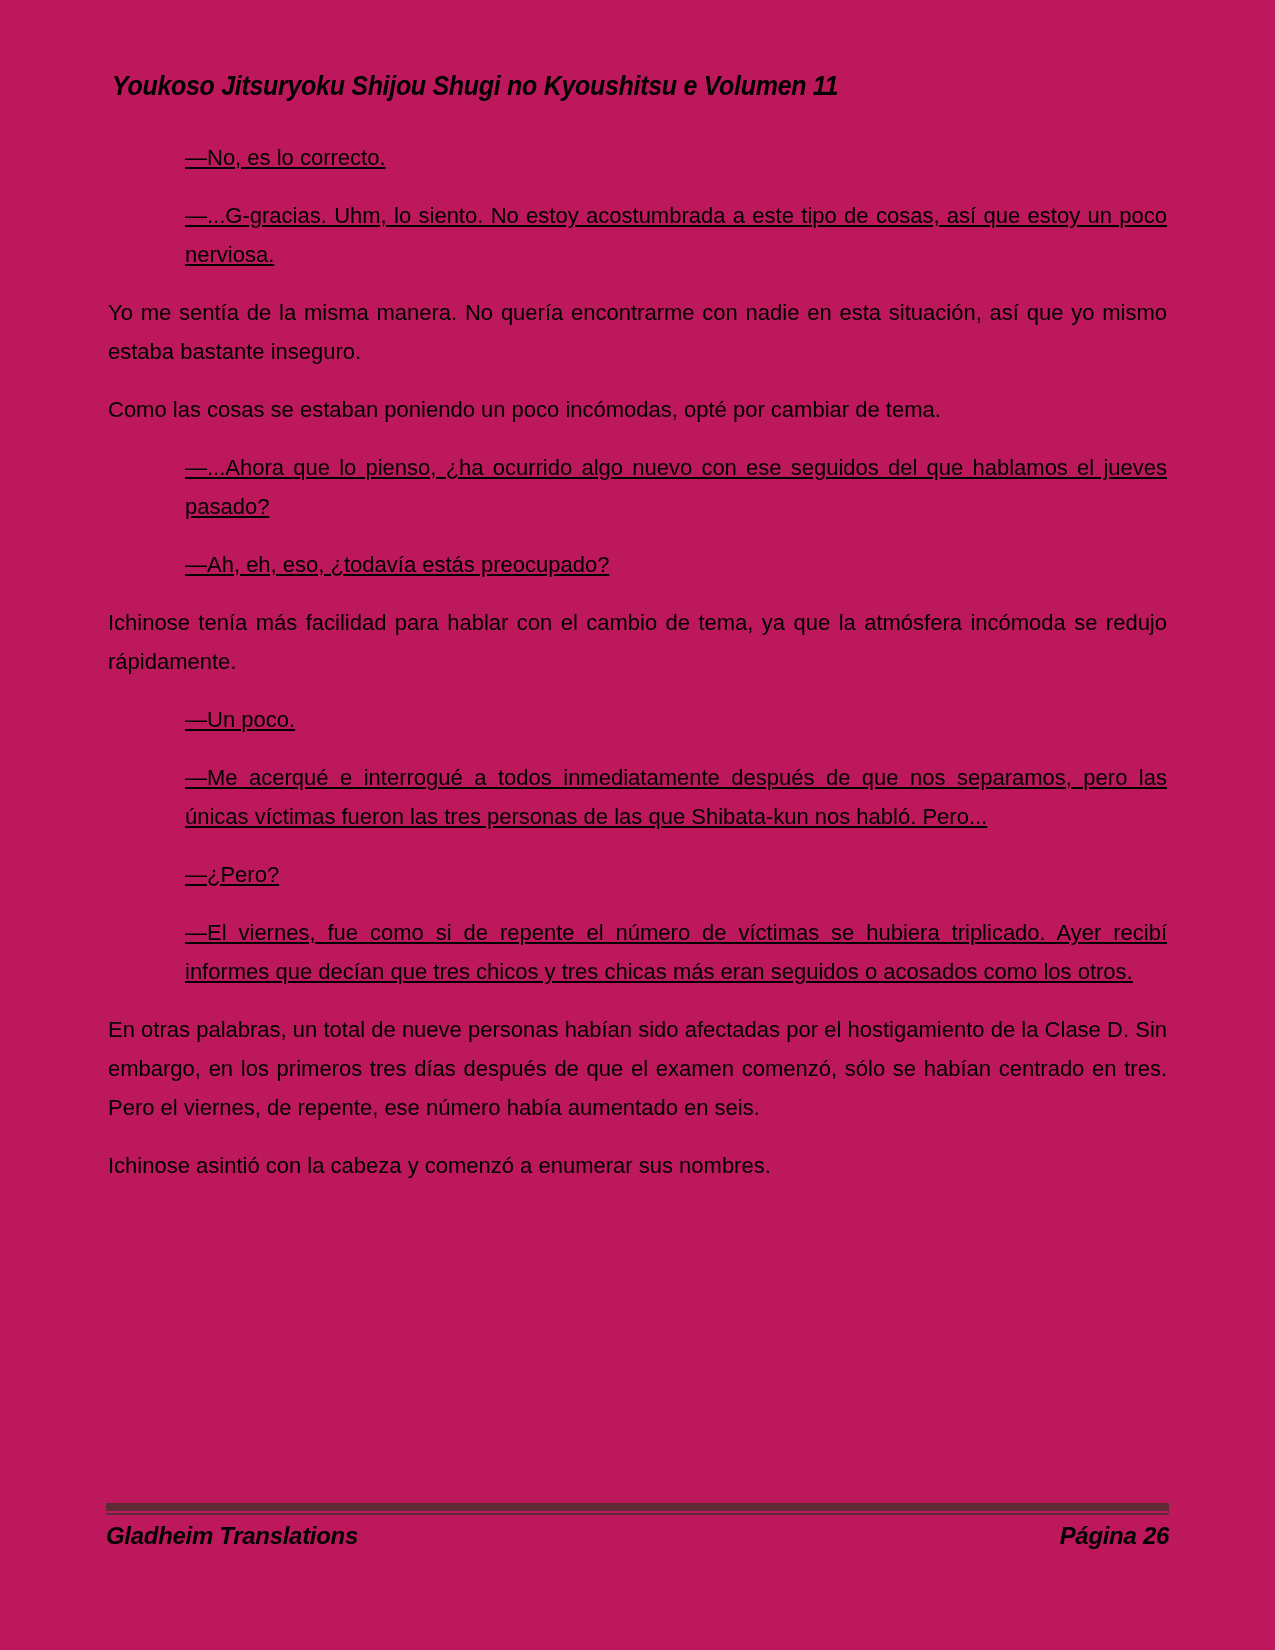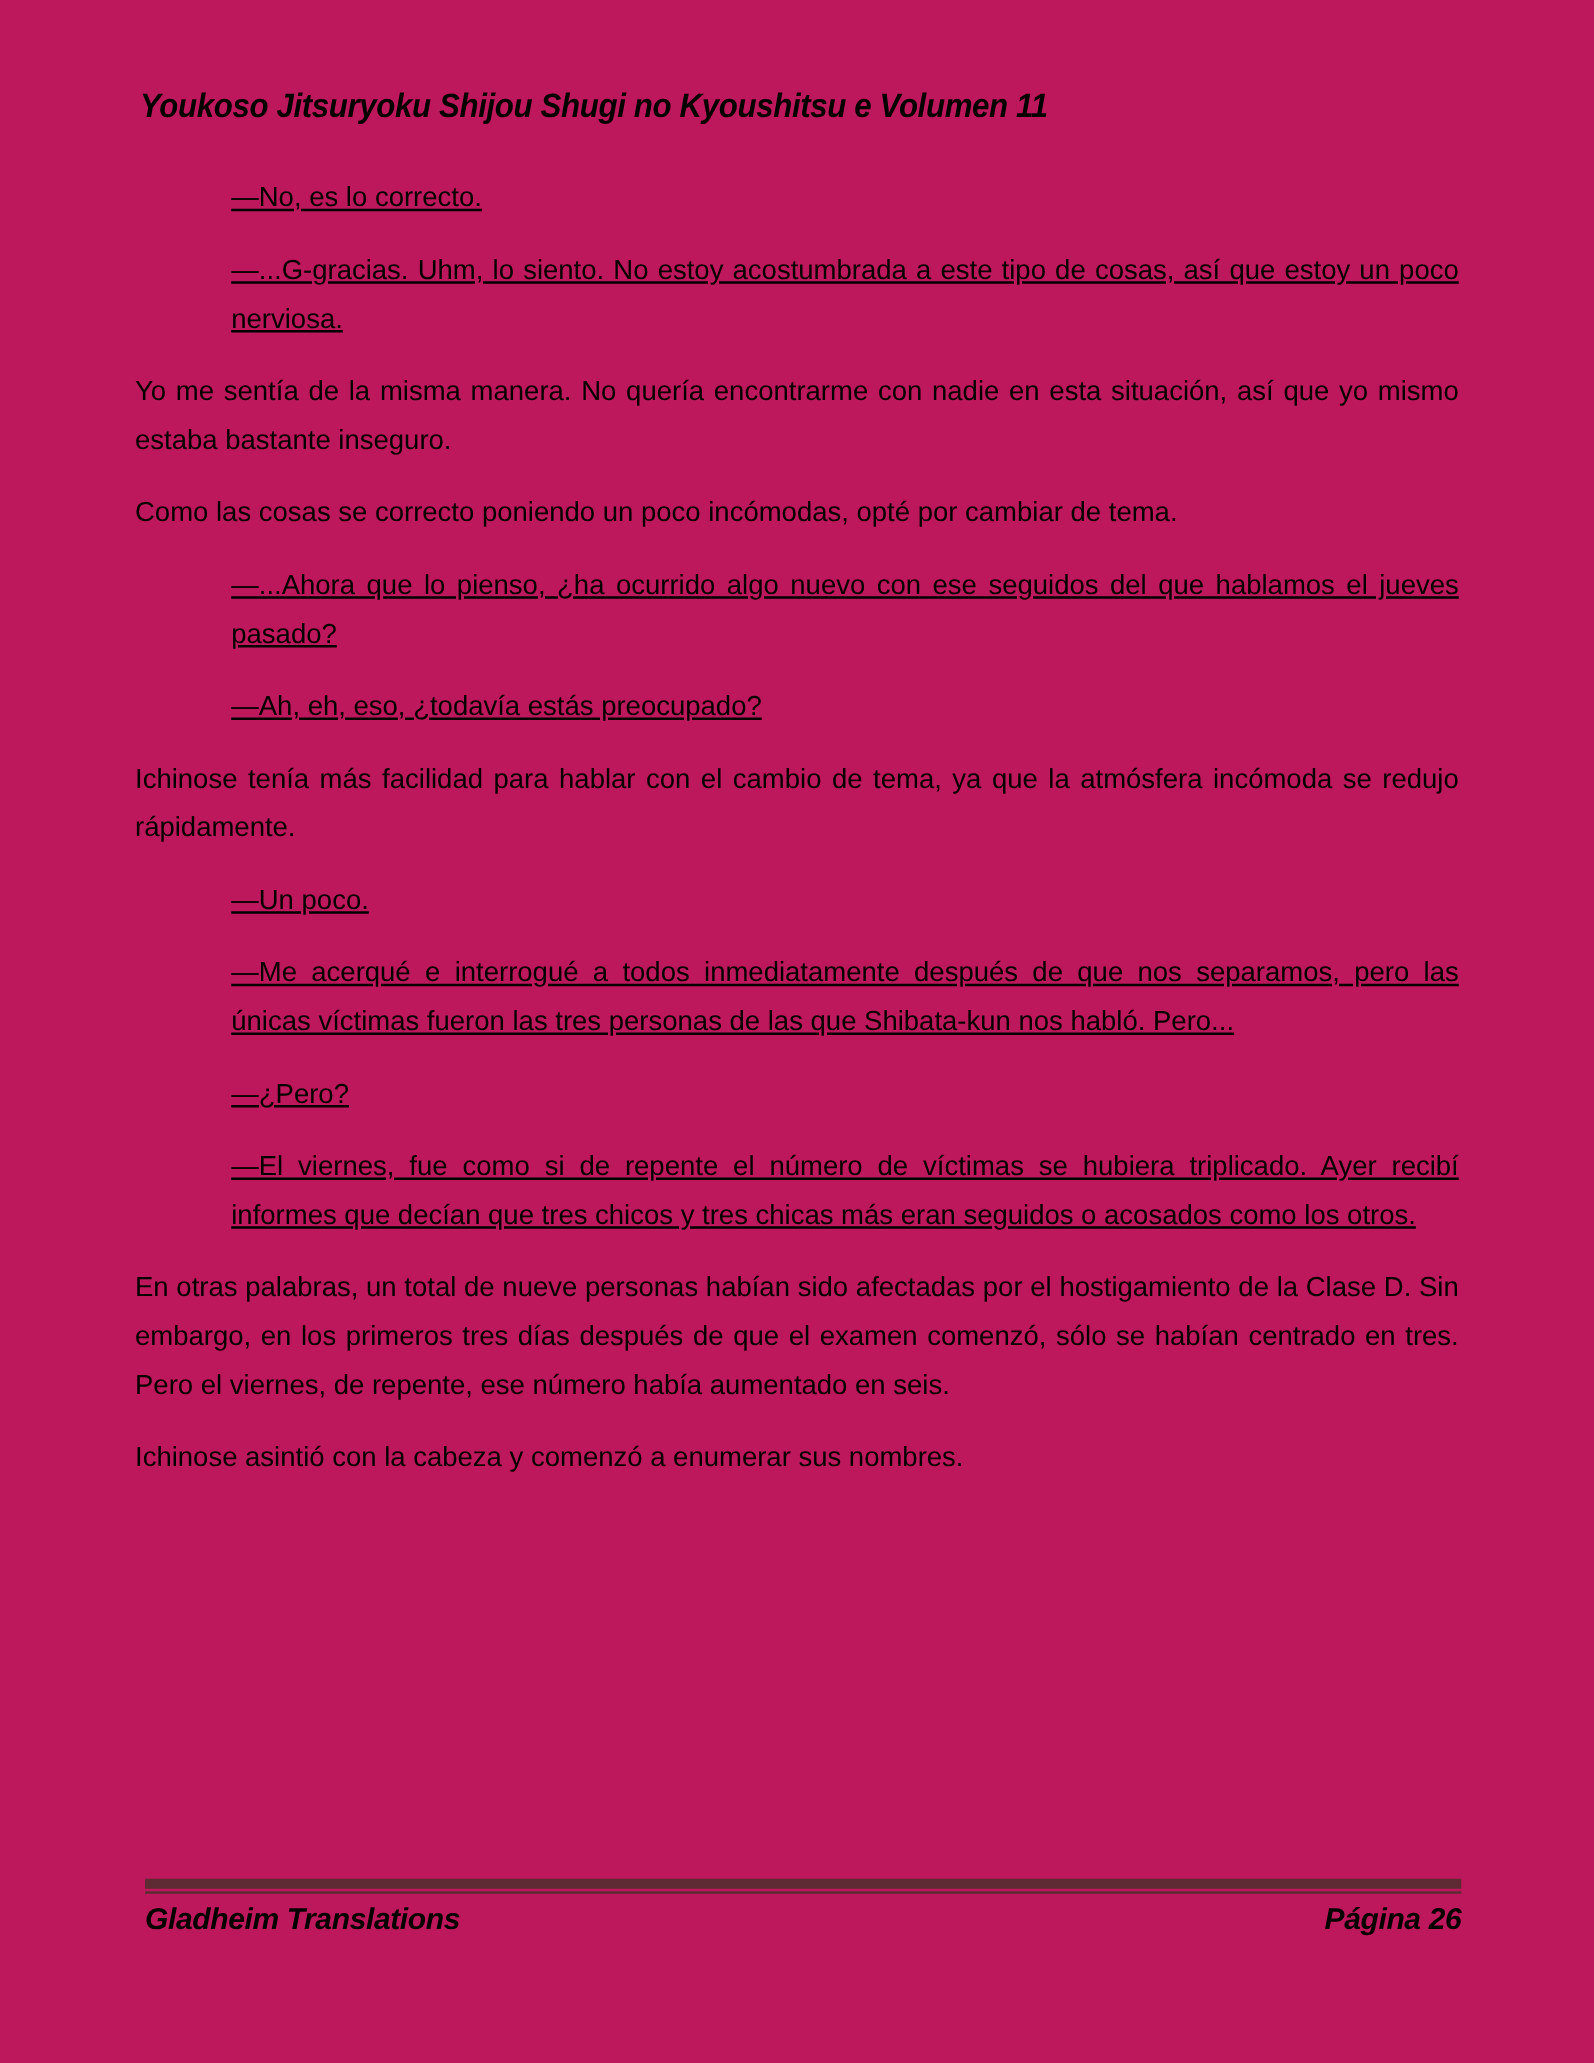--- a/index.html
+++ b/index.html
@@ -41,21 +41,21 @@
     line-height: 39px;
     text-align: justify;
     margin: 0 0 19px 0;
   }
   .para.dialogue {
     padding-left: 77px;
     text-decoration: underline;
   }
   .footer {
     position: absolute;
-    left: 116px;
+    left: 106px;
     right: 106px;
     top: 1503px;
   }
   .rule-thick {
     height: 8px;
   }
   .rule-thin {
     height: 2px;
     margin-top: 2px;
   }
@@ -73,21 +73,21 @@
 <body>
 
 <div class="page">
 
   <div class="header-title">Youkoso Jitsuryoku Shijou Shugi no Kyoushitsu e Volumen 11</div>
 
   <div class="content">
     <p class="para dialogue">—No, es lo correcto.</p>
     <p class="para dialogue">—...G-gracias. Uhm, lo siento. No estoy acostumbrada a este tipo de cosas, así que estoy un poco nerviosa.</p>
     <p class="para narration">Yo me sentía de la misma manera. No quería encontrarme con nadie en esta situación, así que yo mismo estaba bastante inseguro.</p>
-    <p class="para narration">Como las cosas se correcto poniendo un poco incómodas, opté por cambiar de tema.</p>
+    <p class="para narration">Como las cosas se estaban poniendo un poco incómodas, opté por cambiar de tema.</p>
     <p class="para dialogue">—...Ahora que lo pienso, ¿ha ocurrido algo nuevo con ese seguidos del que hablamos el jueves pasado?</p>
     <p class="para dialogue">—Ah, eh, eso, ¿todavía estás preocupado?</p>
     <p class="para narration">Ichinose tenía más facilidad para hablar con el cambio de tema, ya que la atmósfera incómoda se redujo rápidamente.</p>
     <p class="para dialogue">—Un poco.</p>
     <p class="para dialogue">—Me acerqué e interrogué a todos inmediatamente después de que nos separamos, pero las únicas víctimas fueron las tres personas de las que Shibata-kun nos habló. Pero...</p>
     <p class="para dialogue">—¿Pero?</p>
     <p class="para dialogue">—El viernes, fue como si de repente el número de víctimas se hubiera triplicado. Ayer recibí informes que decían que tres chicos y tres chicas más eran seguidos o acosados como los otros.</p>
     <p class="para narration">En otras palabras, un total de nueve personas habían sido afectadas por el hostigamiento de la Clase D. Sin embargo, en los primeros tres días después de que el examen comenzó, sólo se habían centrado en tres. Pero el viernes, de repente, ese número había aumentado en seis.</p>
     <p class="para narration">Ichinose asintió con la cabeza y comenzó a enumerar sus nombres.</p>
   </div>

